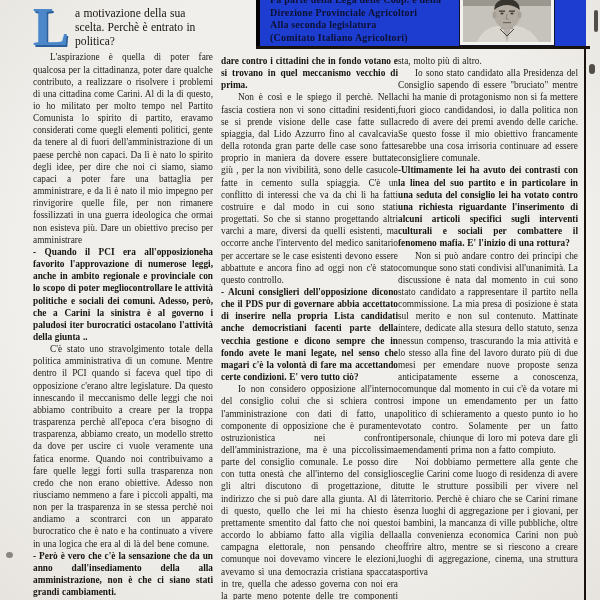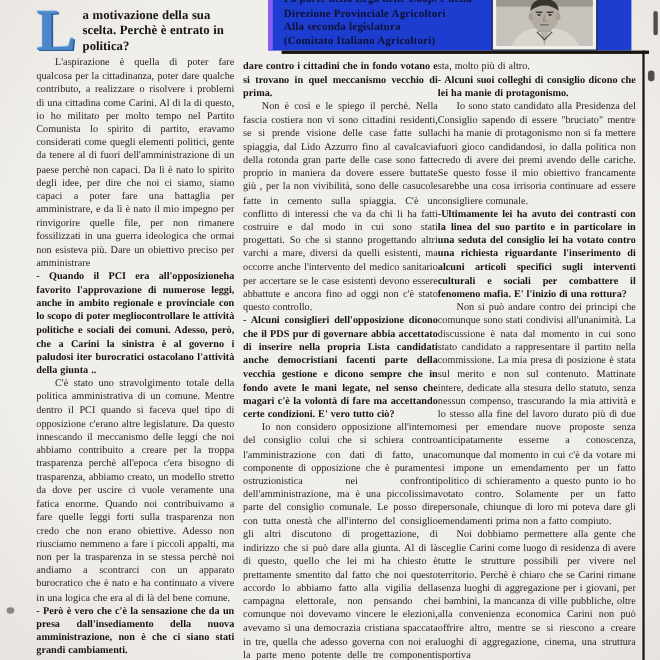--- a/index.html
+++ b/index.html
@@ -8,23 +8,23 @@
     background:#e9e6e0;
     font-family:"Liberation Serif","DejaVu Serif",serif;
   }
   .vignette{
     position:absolute;inset:0;pointer-events:none;
     background:
       radial-gradient(ellipse 120% 120% at 50% 45%, rgba(255,255,255,0.35) 40%, rgba(120,110,95,0.18) 100%);
   }
   
   .header-box{
-    position:absolute;left:244px;top:0;width:330px;height:46px;
+    position:absolute;left:256px;top:0;width:330px;height:46px;
     background:#1d3dd0;
-    border-left:4px solid #8b5cf6;
+    border-left:4px solid #000000;
     box-sizing:border-box;overflow:hidden;
   }
   .header-text{
     position:absolute;left:10px;top:-6px;right:130px;
     color:#0d1134;font-weight:bold;font-size:10px;line-height:12.6px;
     letter-spacing:.2px;
   }
   .header-text div{white-space:nowrap;}
   .photo-frame{
     position:absolute;right:32px;top:-5px;width:94px;height:50px;
@@ -55,21 +55,21 @@
   .col p.a{text-indent:17px;}
   .col p.q, .col p.q-cont{font-weight:bold;color:#17140e;}
   .dropcap{
     float:left;
     font-size:54px;line-height:44px;font-weight:bold;
     color:#4c88c9;
     text-shadow:1.5px 1.5px 0 #2c5f98, -0.5px -0.5px 0 #9cc2e4;
     margin:1px 6px 0 0;
   }
   .headline{
-    font-weight:bold;font-size:11.6px;line-height:13.8px;
+    font-weight:normal;font-size:11.6px;line-height:13.8px;
     text-align:left;color:#17140e;margin:3px 0 3px 0;
   }
 </style>
 </head>
 <body>
 
 <div class="vignette"></div>
 
 <div class="header-box">
   <div class="header-text">
@@ -114,36 +114,35 @@
 <div class="smudge s2"></div>
 <div class="smudge s3"></div>
 
 <div class="col" id="col1">
   <span class="dropcap">L</span>
   <div class="headline">a  motivazione della sua scelta. Perchè è entrato in politica?</div>
   <div>
       <p class="a">L'aspirazione è quella di poter fare qualcosa per la cittadinanza, poter dare qualche contributo, a realizzare o risolvere i problemi di una cittadina come Carini. Al di la di questo, io ho militato per molto tempo nel Partito Comunista  lo spirito di partito, eravamo considerati come quegli elementi politici, gente da tenere al di fuori dell'amministrazione di un paese perchè non capaci. Da lì è nato lo spirito degli idee, per dire che noi ci siamo, siamo capaci a poter fare una battaglia per amministrare, e da lì è nato il mio impegno per rinvigorire quelle file, per non rimanere fossilizzati in una guerra ideologica che ormai non esisteva più. Dare un obiettivo preciso  per amministrare</p>
       <p class="q">- Quando il PCI  era all'opposizioneha favorito l'approvazione di numerose leggi, anche in ambito regionale e provinciale con lo scopo di poter megliocontrollare le attività politiche e sociali dei comuni. Adesso, però, che a Carini la sinistra è al governo i paludosi iter burocratici ostacolano l'attività della giunta ..</p>
       <p class="a">C'è stato uno stravolgimento totale della politica amministrativa di un comune. Mentre  dentro il PCI quando si faceva quel tipo di opposizione c'erano altre legislature. Da questo innescando il meccanismo delle leggi che noi abbiamo contribuito a creare per la troppa trasparenza perchè all'epoca c'era bisogno di  trasparenza,  abbiamo creato, un modello stretto da dove per uscire ci vuole veramente una fatica enorme.  Quando noi contribuivamo a fare quelle leggi forti sulla trasparenza non credo che non erano obiettive. Adesso non riusciamo nemmeno  a fare i piccoli appalti, ma non per la trasparenza in se stessa perchè noi  andiamo a scontrarci con un apparato burocratico che è nato e ha continuato a vivere in una logica che era al di là del bene comune.</p>
-      <p class="q">- Però è vero che c'è la sensazione che da un presa dall'insediamento della nuova amministrazione, non è che  ci siano stati  grandi cambiamenti.</p>
+      <p class="q">- Però è vero che c'è la sensazione che da un anno dall'insediamento della alla amministrazione, non è che  ci siano stati  grandi cambiamenti.</p>
       <p class="a">L'operato di questa giunta non si vedrà di qui a breve termine per due fattori: perchè l'amministrazione Mannino è orientata a dare grandi obiettivi al paese, per fare grandi opere, e questo non si può avere da quì a domani mattina. C'è un iter bu-</p>
     </div>
 </div>
 
 <div class="col" id="col2">
   <div>
       <p class="q-cont">dare contro i cittadini che in fondo votano e si trovano in quel meccanismo vecchio di prima.</p>
       <p class="a">Non è così e le spiego il perchè. Nella fascia costiera non vi sono cittadini residenti, se si prende visione delle case fatte sulla spiaggia, dal Lido Azzurro fino al cavalcavia della rotonda gran parte delle case sono fatte proprio in maniera da dovere essere buttate giù , per la non vivibilità, sono delle casucole fatte in cemento sulla spiaggia. C'è un conflitto di interessi che va da chi li ha fatti costruire e dal modo in cui  sono stati progettati. So che si stanno progettando altri varchi a mare, diversi da quelli esistenti, ma occorre anche l'intervento del medico sanitario per accertare se le case esistenti devono essere abbattute e ancora fino ad oggi non c'è stato questo controllo.</p>
       <p class="q">- Alcuni consiglieri dell'opposizione dicono che il PDS pur di governare abbia accettato di inserire nella propria Lista  candidati anche democristiani facenti parte della vecchia gestione e dicono sempre che in fondo avete le mani legate, nel senso che magari c'è la volontà di fare ma accettando certe condizioni. E' vero tutto ciò?</p>
       <p class="a">Io non considero opposizione all'interno del consiglio colui che si schiera contro l'amministrazione con dati di fatto, una componente di opposizione che è puramente ostruzionistica nei confronti dell'amministrazione, ma è una piccolissima parte del consiglio comunale. Le posso dire con tutta onestà che all'interno del consiglio  gli altri discutono di progettazione, di indirizzo che si può dare alla giunta. Al di là di questo, quello che lei mi ha chiesto è prettamente smentito dal fatto che noi questo accordo lo abbiamo fatto alla vigilia della campagna elettorale, non pensando che comunque noi dovevamo vincere le elezioni, avevamo sì una democrazia cristiana spaccata in tre, quella che adesso governa con noi era la parte meno potente delle tre componenti  che andavano a confrontarsi sul terreno elettorale. Quella parte che noi abbiamo all'interno della democrazia cristiana, non ha mai avuto incarichi particolari e non erano mai stati</p>
     </div>
 </div>
 
 <div class="col" id="col3">
   <div>
       <p class="cont">sta, molto più di altro.</p>
-      <p class="q">- Alcuni suoi colleghi di consiglio  dicono che lei ha manie di protagonismo.</p>
       <p class="a">Io sono stato candidato alla Presidenza del Consiglio sapendo di essere "bruciato" mentre chi ha manie di protagonismo non si fa mettere fuori gioco candidandosi, io dalla politica non credo di avere dei premi avendo delle cariche. Se questo fosse il mio  obiettivo  francamente sarebbe una cosa irrisoria continuare ad essere consigliere comunale.</p>
       <p class="q">-Ultimamente lei ha avuto dei contrasti con la linea del suo partito e in particolare in una seduta del consiglio lei ha votato contro una richiesta riguardante l'inserimento di alcuni articoli specifici sugli interventi culturali e sociali per combattere il fenomeno mafia. E' l'inizio di una rottura?</p>
       <p class="a">Non si può andare contro  dei principi che comunque sono stati condivisi all'unanimità. La discussione è nata  dal momento in cui sono stato candidato a rappresentare il partito nella commissione. La mia presa di posizione è stata sul merito e non sul contenuto. Mattinate intere, dedicate alla stesura dello statuto, senza nessun compenso, trascurando la mia attività e lo stesso alla fine del lavoro durato più di due mesi per  emendare nuove proposte senza anticipatamente esserne a conoscenza, comunque  dal momento in cui c'è da votare mi si impone un emendamento per un fatto politico di schieramento a questo punto io ho votato contro. Solamente per un fatto personale, chiunque di loro mi poteva dare gli emendamenti prima non a fatto compiuto.</p>
       <p class="a">Noi dobbiamo permettere alla gente che sceglie Carini come luogo di residenza di avere tutte le strutture possibili per vivere nel territorio. Perchè è chiaro che se Carini rimane senza luoghi di aggregazione per i giovani, per i bambini, la mancanza di ville pubbliche,  oltre alla convenienza economica Carini non può offrire altro, mentre se si riescono a creare luoghi di aggregazione, cinema, una struttura sportiva</p>
     </div>
 </div>
 
 </body></html>

